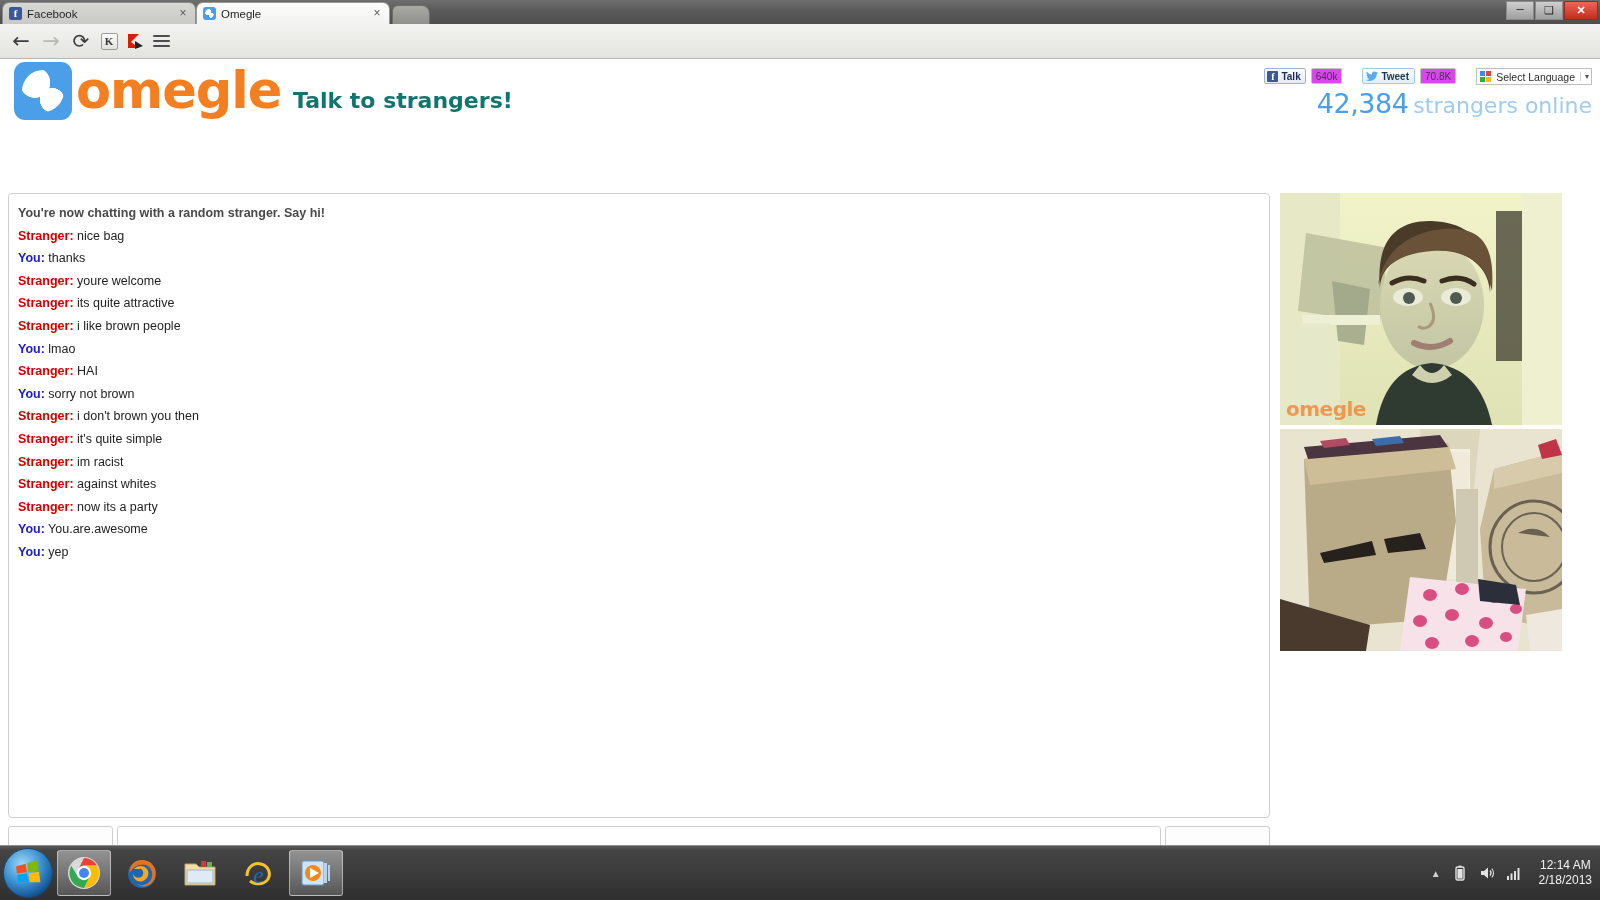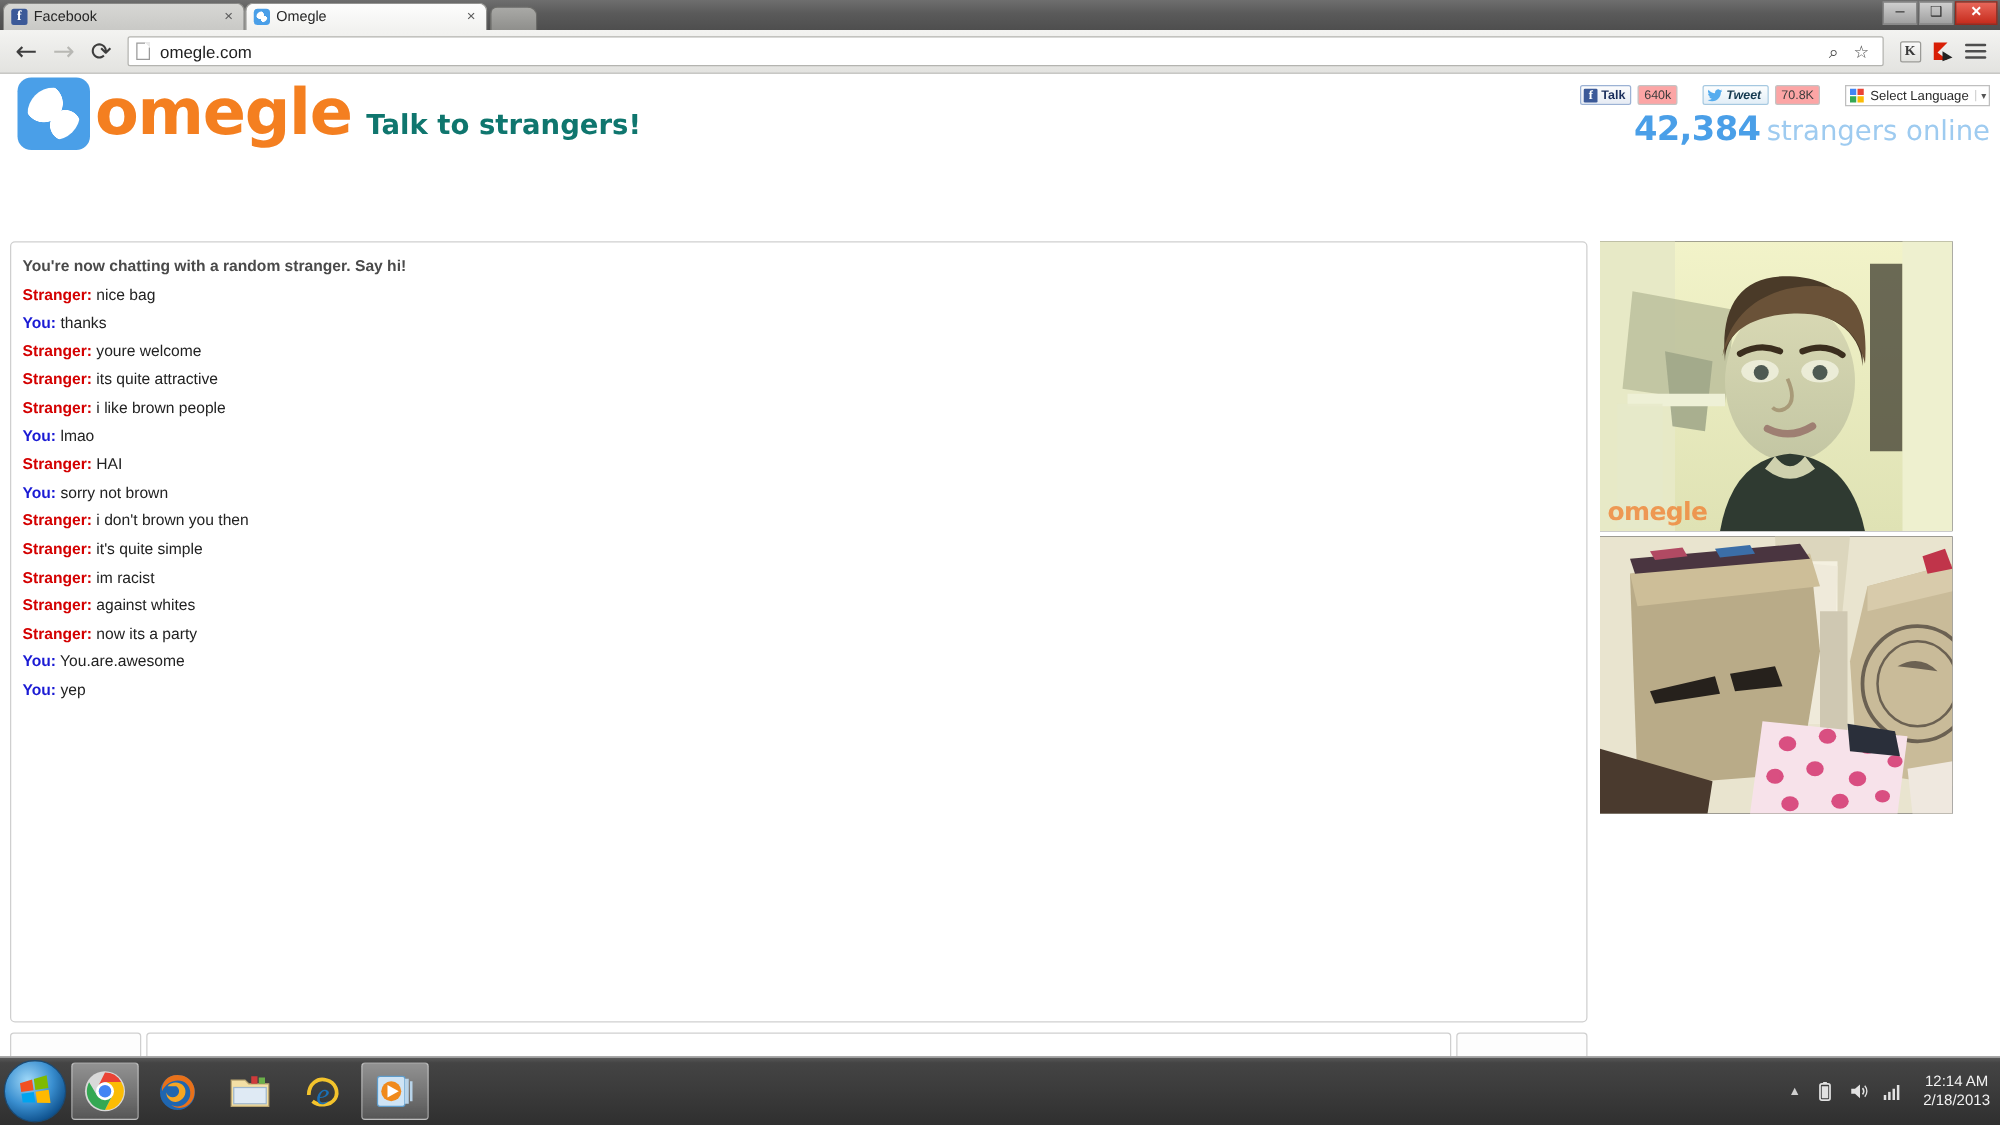--- a/index.html
+++ b/index.html
@@ -137,43 +137,43 @@
   .social-widget { display:flex; align-items:center; }
   .fb-like-btn {
     display:flex; align-items:center; height:16px; padding:0 4px 0 2px;
     border:1px solid #9cb2d4; border-radius:2px;
     background:linear-gradient(to bottom,#fcfcfd,#e6ebf4);
     font-size:10px; color:#1a2d5b; font-weight:bold;
   }
   .fb-f { width:11px; height:11px; background:#3b5998; color:#fff; font-size:10px; line-height:11px;
           text-align:center; margin-right:3px; font-family:"Liberation Serif",serif; font-weight:bold; border-radius:1px;}
   .count-bubble {
-    margin-left:5px; border:1px solid #c3c3c3; background:#fca5a5; border-radius:2px;
+    margin-left:5px; border:1px solid #c3c3c3; background:#d946ef; border-radius:2px;
     font-size:10px; color:#3b3b3b; padding:1px 4px; height:16px; line-height:13px;
   }
   .tw-btn {
     display:flex; align-items:center; height:16px; padding:0 5px 0 3px;
     border:1px solid #a5c8e0; border-radius:2px;
     background:linear-gradient(to bottom,#fdfefe,#e2eef7);
-    font-size:10px; color:#15394f; font-weight:bold;font-style:italic;
+    font-size:10px; color:#15394f; font-weight:bold;
   }
   .tw-bird { width:12px; height:11px; margin-right:3px; }
   .lang-widget {
     display:flex; align-items:center; height:17px; border:1px solid #bfbfbf; background:#fff;
     font-size:10.5px; color:#2b2b2b; padding:0 2px;
   }
   .g-squares { width:12px; height:12px; margin:0 4px 0 1px; position:relative; flex:0 0 12px;}
   .g-squares i{position:absolute;width:5px;height:5px;}
   .lang-caret { margin-left:5px; padding-left:4px; border-left:1px solid #d4d4d4; font-size:8px; color:#555; }
 
   #online-line {
     position:absolute; right:8px; top:28px; white-space:nowrap;
     font-family:"DejaVu Sans",sans-serif;
   }
-  #online-count { font-size:27px; color:#4a9fe8; font-weight:bold; letter-spacing:-0.5px; }
+  #online-count { font-size:27px; color:#4a9fe8; font-weight:normal; letter-spacing:-0.5px; }
   #online-label { font-size:22px; color:#9ecbf0; margin-left:5px; }
 
   
   #chatlog {
     position:absolute; left:8px; top:133px; width:1262px; height:625px;
     background:#fff; border:1px solid #cfcfcf; border-radius:4px;
     padding:8px 0 0 9px; overflow:hidden;
   }
   .msg { font-size:12.5px; line-height:22.6px; color:#222; white-space:nowrap; font-family:"Liberation Sans",sans-serif;}
   .msg .who { font-weight:bold; }
@@ -267,26 +267,20 @@
     <div class="navbtn" id="nav-back">
       <span class="arrow-glyph">←</span>
     </div>
     <div class="navbtn">
       <span class="arrow-glyph dim">→</span>
     </div>
     <div class="navbtn">
       <span class="reload-glyph">⟳</span>
     </div>
 
-    <div id="omnibox">
-      <span id="page-icon"></span>
-      <span id="url-text">omegle.com</span>
-      <span class="omni-icon">⌕</span>
-      <span class="omni-icon">☆</span>
-    </div>
 
     <div class="tb-ext">
       <span id="ext-k">K</span>
     </div>
     <div class="tb-ext">
       <svg width="18" height="18" viewBox="0 0 18 18">
         <polygon points="2,2 13,2 5,10 13,16 2,16" fill="#d81e05"></polygon>
         <polygon points="9,9 17,14 9,17" fill="#222"></polygon>
       </svg>
     </div>

